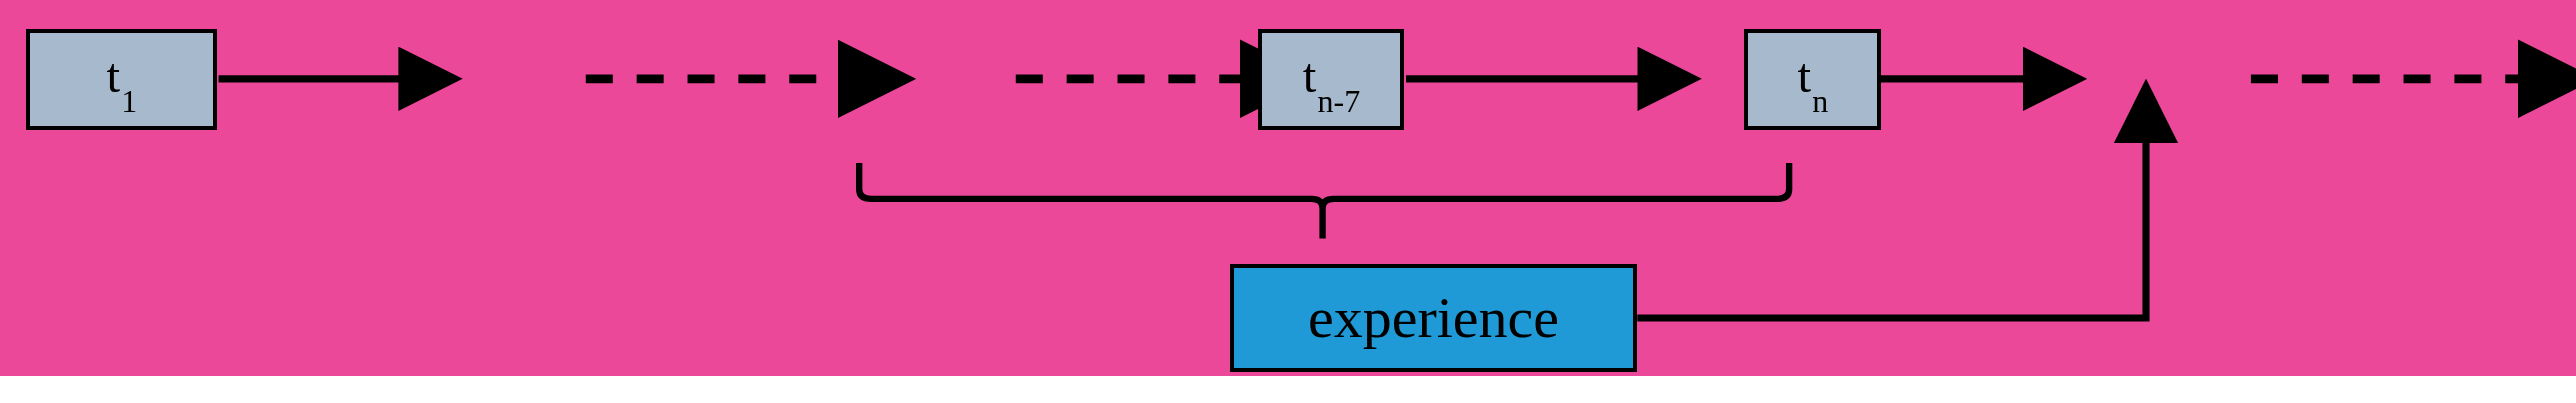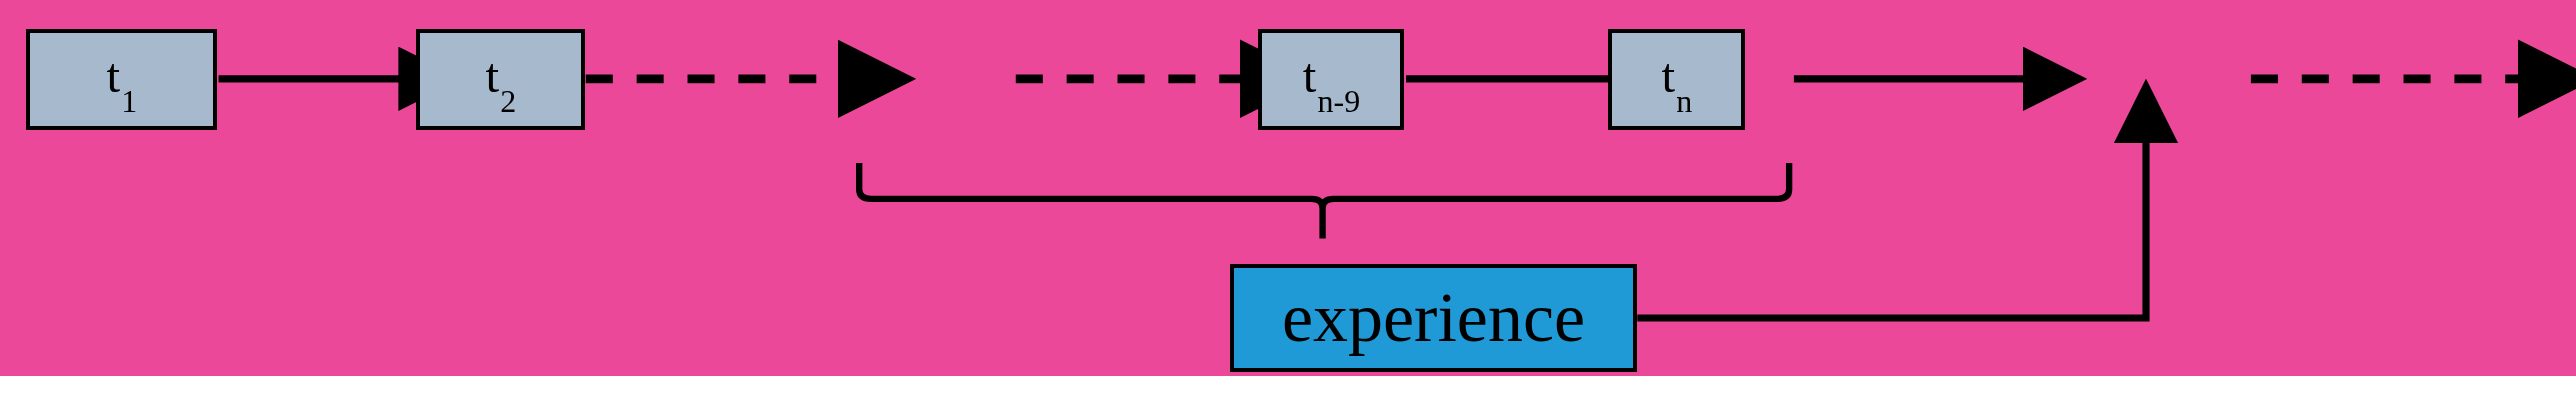--- a/index.html
+++ b/index.html
@@ -40,21 +40,21 @@
     position:absolute;
     box-sizing:border-box;
     background:#1f9ad6;
     border:4.8px solid #000000;
     display:flex;
     align-items:center;
     justify-content:center;
     color:#000000;
   }
   .exp-node .lbl{
-    font-size:70px;
+    font-size:58px;
     line-height:1;
   }
   svg.overlay{
     position:absolute;
     left:0; top:0;
     width:2576px;
     height:404px;
     pointer-events:none;
   }
 </style>
@@ -97,30 +97,27 @@
              Q2251,250 2251,238
              L2251,205" fill="none" stroke="#000000" stroke-width="8" stroke-linecap="butt"></path>
 
     <path d="M2060,400 L2700,400 L2700,178" fill="none" stroke="#000000" stroke-width="9" marker-end="url(#arrowheadup)"></path>
   </svg>
 
   <div class="node" style="left:26px; top:29px; width:191px; height:101px;">
     <span class="lbl"><span>t</span><span class="sub">1</span></span>
   </div>
 
-  <div class="node" style="left:416px; top:29px; width:169px; height:101px;">
-    <span class="lbl"><span>t</span><span class="sub">2</span></span>
-  </div>
 
 
   <div class="node" style="left:1258px; top:29px; width:146px; height:101px;">
-    <span class="lbl"><span>t</span><span class="sub">n-9</span></span>
+    <span class="lbl"><span>t</span><span class="sub">n-7</span></span>
   </div>
 
-  <div class="node" style="left:1608px; top:29px; width:137px; height:101px;justify-content:center;">
+  <div class="node" style="left:1744px; top:29px; width:137px; height:101px;justify-content:center;">
     <span class="lbl"><span>t</span><span class="sub">n</span></span>
   </div>
 
 
   <div class="exp-node" style="left:1230px; top:264px; width:407px; height:108px;">
     <span class="lbl">experience</span>
   </div>
 
 </div>
 

